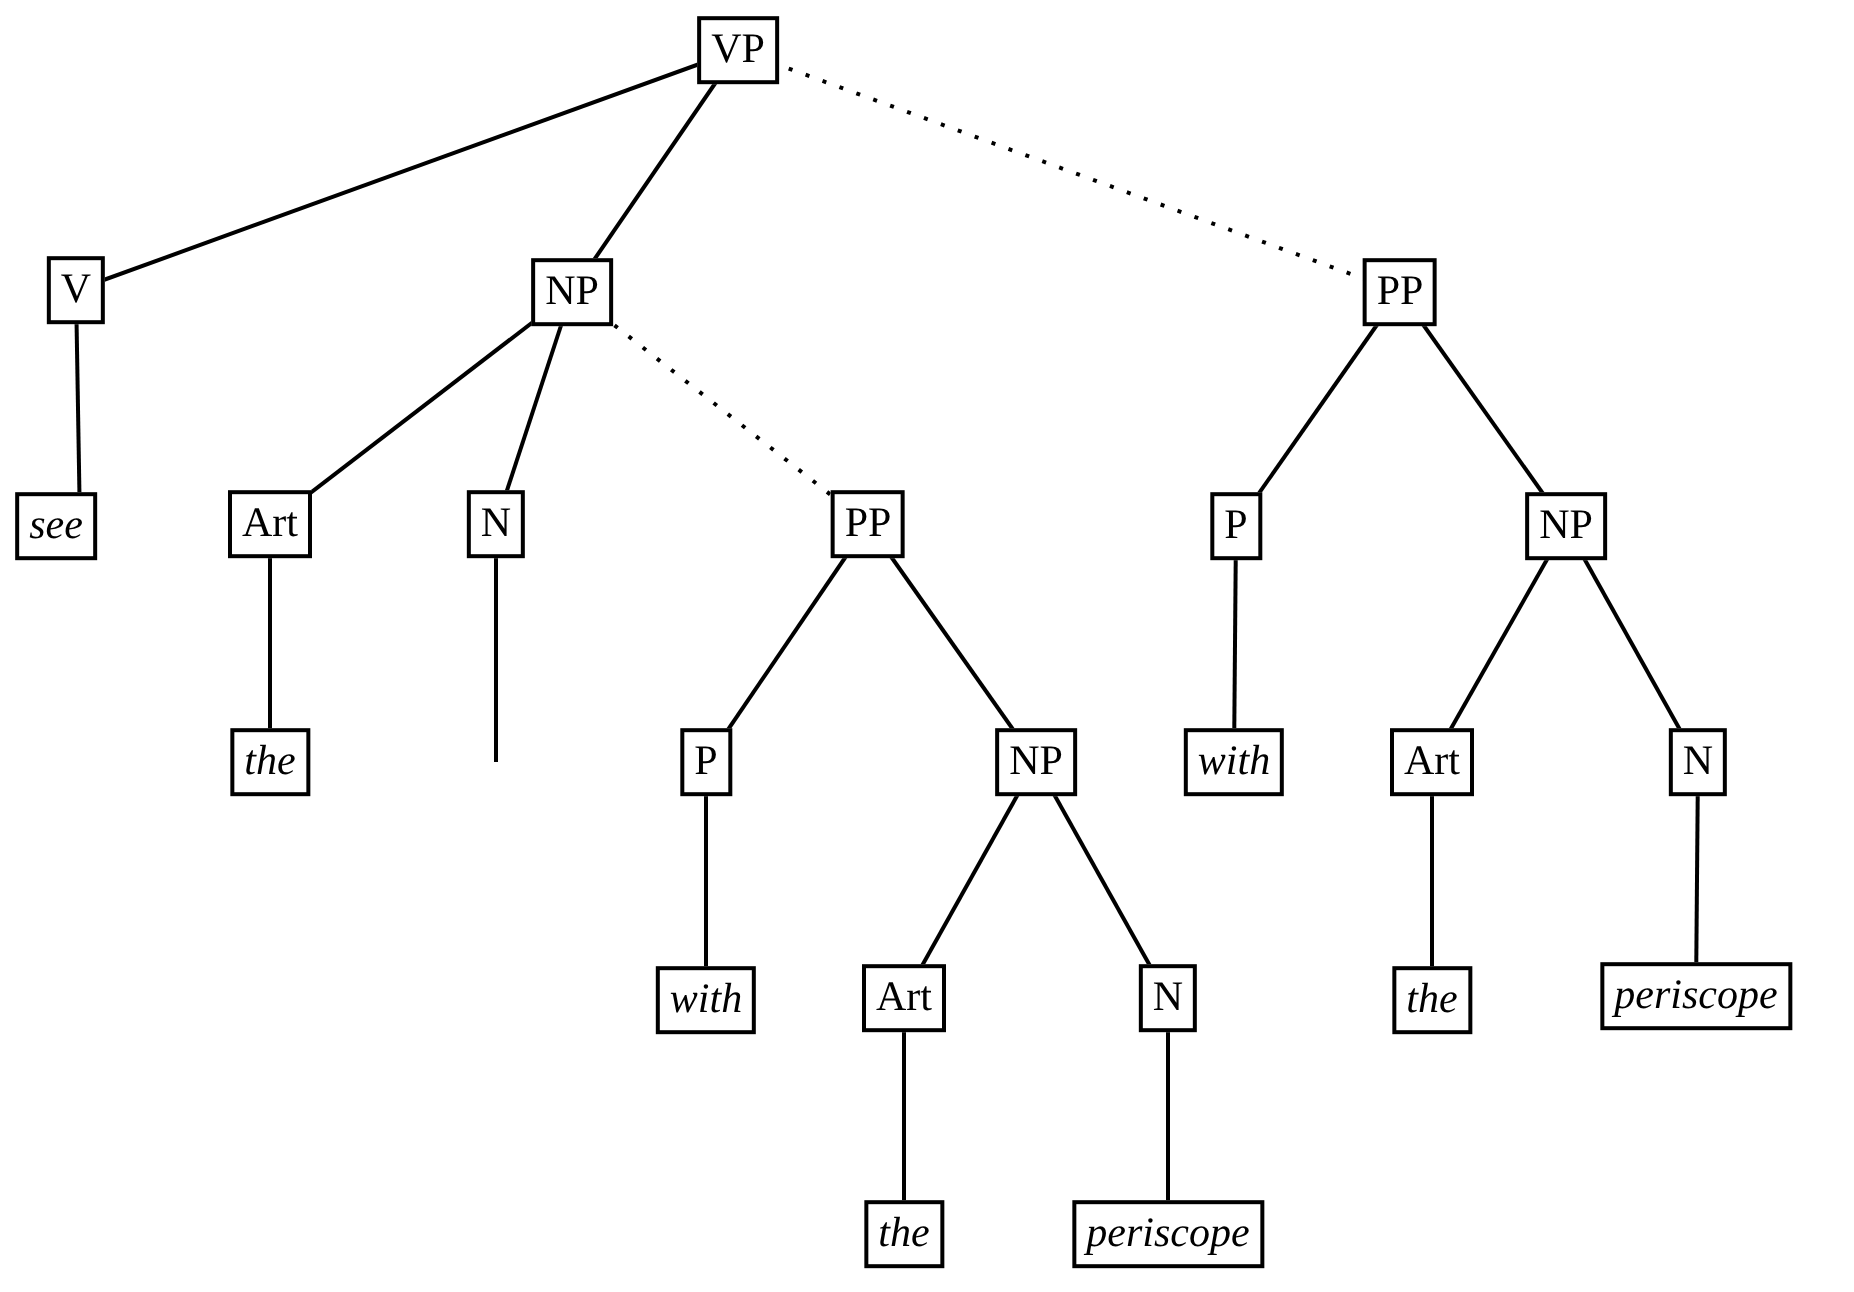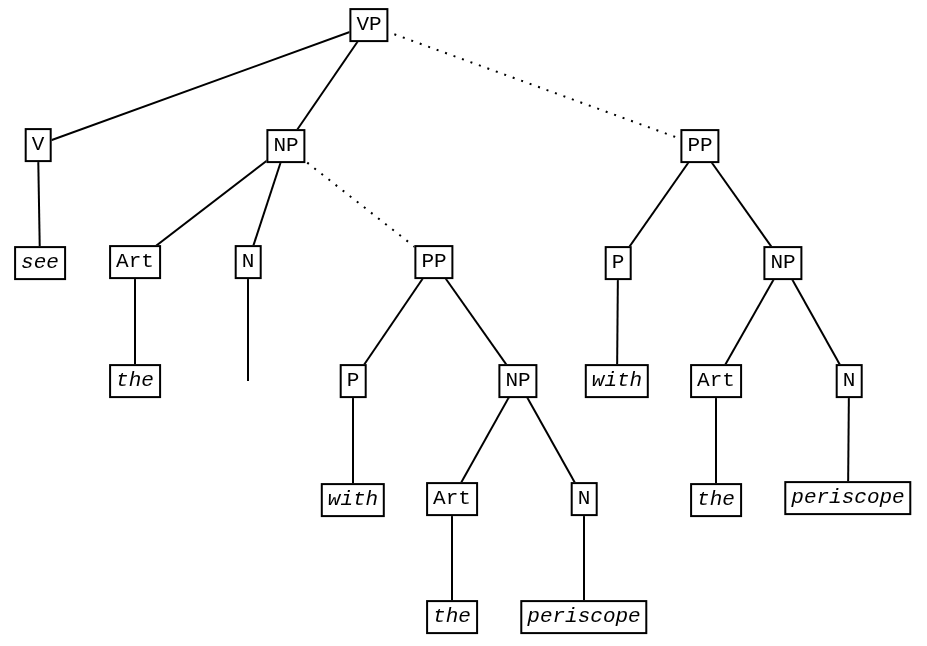--- a/index.html
+++ b/index.html
@@ -6,21 +6,21 @@
     margin: 0;
     padding: 0;
     background: #ffffff;
   }
   .canvas {
     position: relative;
     width: 927px;
     height: 646px;
     background: var(--bg, #ffffff);
     overflow: hidden;
-    font-family: Liberation Mono, monospace;
+    font-family: Liberation Serif, serif;
   }
   .edges-svg {
     position: absolute;
     left: 0;
     top: 0;
     width: 927px;
     height: 646px;
     display: block;
   }
   .node {
@@ -66,21 +66,21 @@
       <line x1="783" y1="263" x2="716" y2="381" stroke="#000000" stroke-width="2"></line>
       <line x1="783" y1="263" x2="849" y2="381" stroke="#000000" stroke-width="2"></line>
       <line x1="716" y1="381" x2="716" y2="500" stroke="#000000" stroke-width="2"></line>
       <line x1="849" y1="381" x2="848" y2="498" stroke="#000000" stroke-width="2"></line>
     </svg>
 
 <div class="node" style="left: 369px; top: 25px;">VP</div>
     <div class="node" style="left: 38px; top: 145px;">V</div>
     <div class="node" style="left: 286px; top: 146px;">NP</div>
     <div class="node" style="left: 700px; top: 146px;">PP</div>
-    <div class="node word" style="left: 40px; top: 263px;">see</div>
+    <div class="node word" style="left: 28px; top: 263px;">see</div>
     <div class="node" style="left: 135px; top: 262px;">Art</div>
     <div class="node" style="left: 248px; top: 262px;">N</div>
     <div class="node" style="left: 434px; top: 262px;">PP</div>
     <div class="node" style="left: 618px; top: 263px;">P</div>
     <div class="node" style="left: 783px; top: 263px;">NP</div>
     <div class="node word" style="left: 135px; top: 381px;">the</div>
     <div class="node" style="left: 353px; top: 381px;">P</div>
     <div class="node" style="left: 518px; top: 381px;">NP</div>
     <div class="node word" style="left: 617px; top: 381px;">with</div>
     <div class="node" style="left: 716px; top: 381px;">Art</div>

